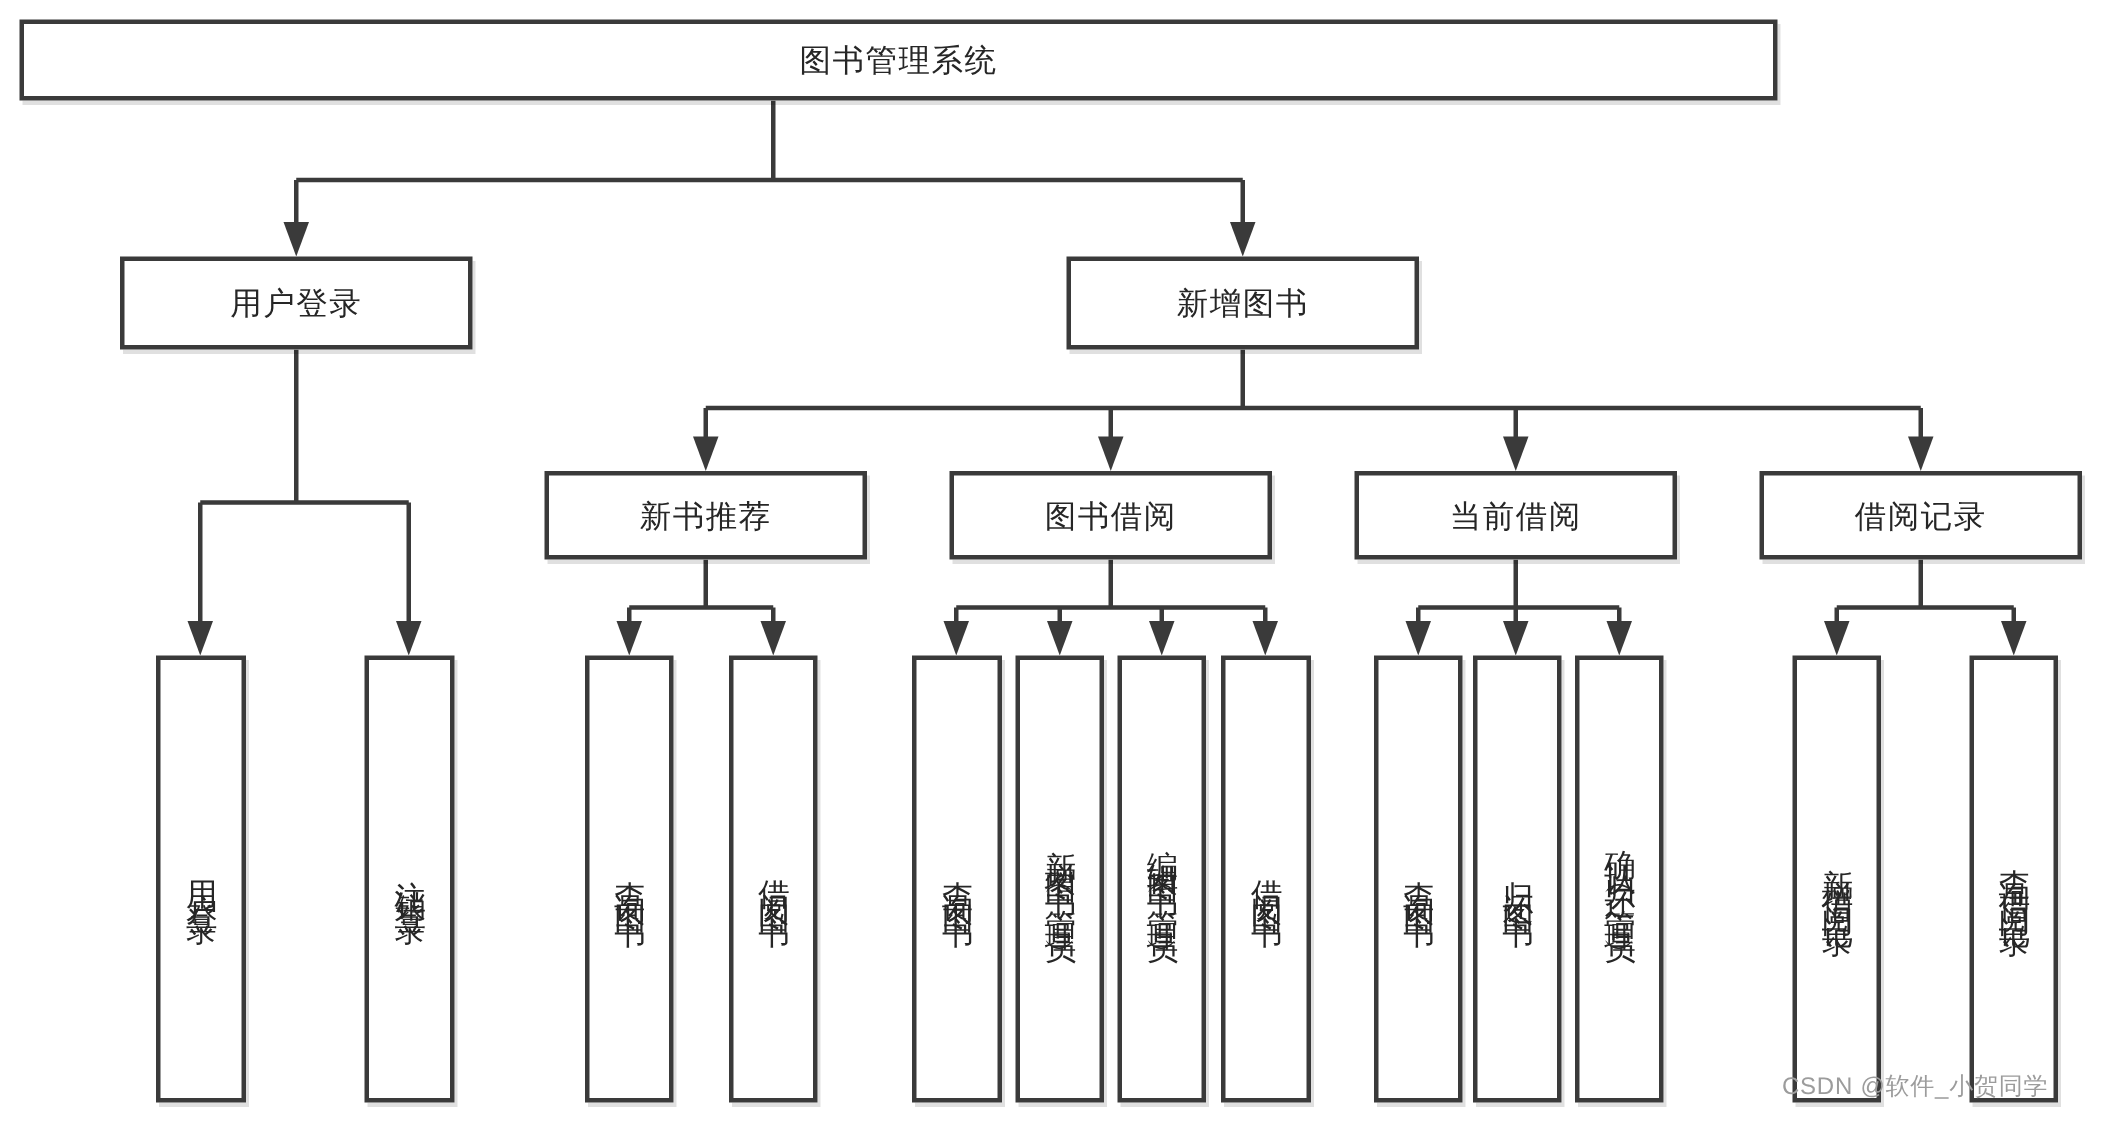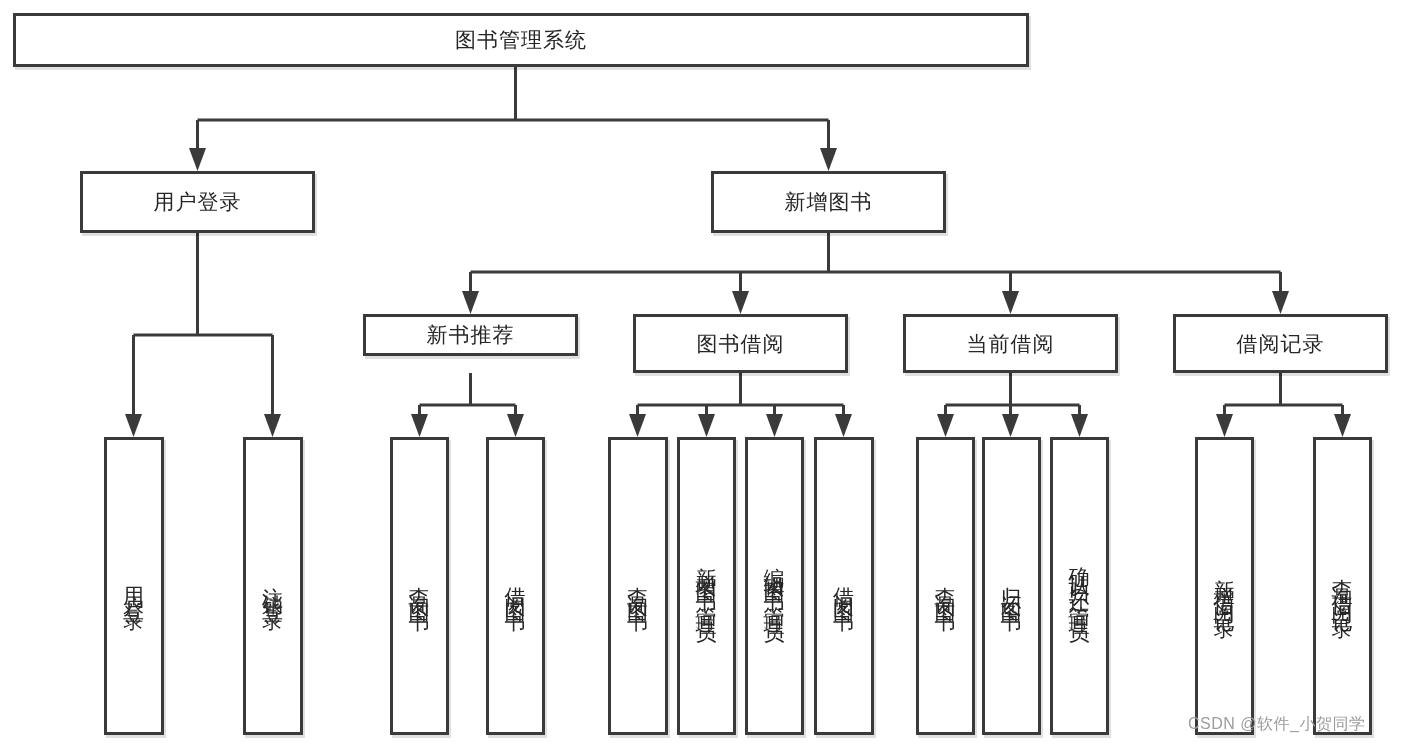--- a/index.html
+++ b/index.html
@@ -69,32 +69,32 @@
       <polygon points="766,414 783,414 774.5,437"></polygon>
       <polygon points="835,414 852,414 843.5,437"></polygon>
       <polygon points="937,414 954,414 945.5,437"></polygon>
       <polygon points="1002,414 1019,414 1010.5,437"></polygon>
       <polygon points="1071,414 1088,414 1079.5,437"></polygon>
       <polygon points="1216,414 1233,414 1224.5,437"></polygon>
       <polygon points="1334,414 1351,414 1342.5,437"></polygon>
     </g>
   </svg>
 
-  <div class="box hbox" style="left:13px;top:13px;width:1016px;height:54px">
+  <div class="box hbox" style="left:13px;top:13px;width:1172px;height:54px">
     <span class="lbl">图书管理系统</span>
   </div>
 
   <div class="box hbox" style="left:80px;top:171px;width:235px;height:62px">
     <span class="lbl">用户登录</span>
   </div>
   <div class="box hbox" style="left:711px;top:171px;width:235px;height:62px">
     <span class="lbl">新增图书</span>
   </div>
 
-  <div class="box hbox" style="left:363px;top:314px;width:215px;height:42px">
+  <div class="box hbox" style="left:363px;top:314px;width:215px;height:59px">
     <span class="lbl">新书推荐</span>
   </div>
   <div class="box hbox" style="left:903px;top:314px;width:215px;height:59px">
     <span class="lbl">当前借阅</span>
   </div>
   <div class="box hbox" style="left:633px;top:314px;width:215px;height:59px">
     <span class="lbl">图书借阅</span>
   </div>
   <div class="box hbox" style="left:1173px;top:314px;width:215px;height:59px">
     <span class="lbl">借阅记录</span>

